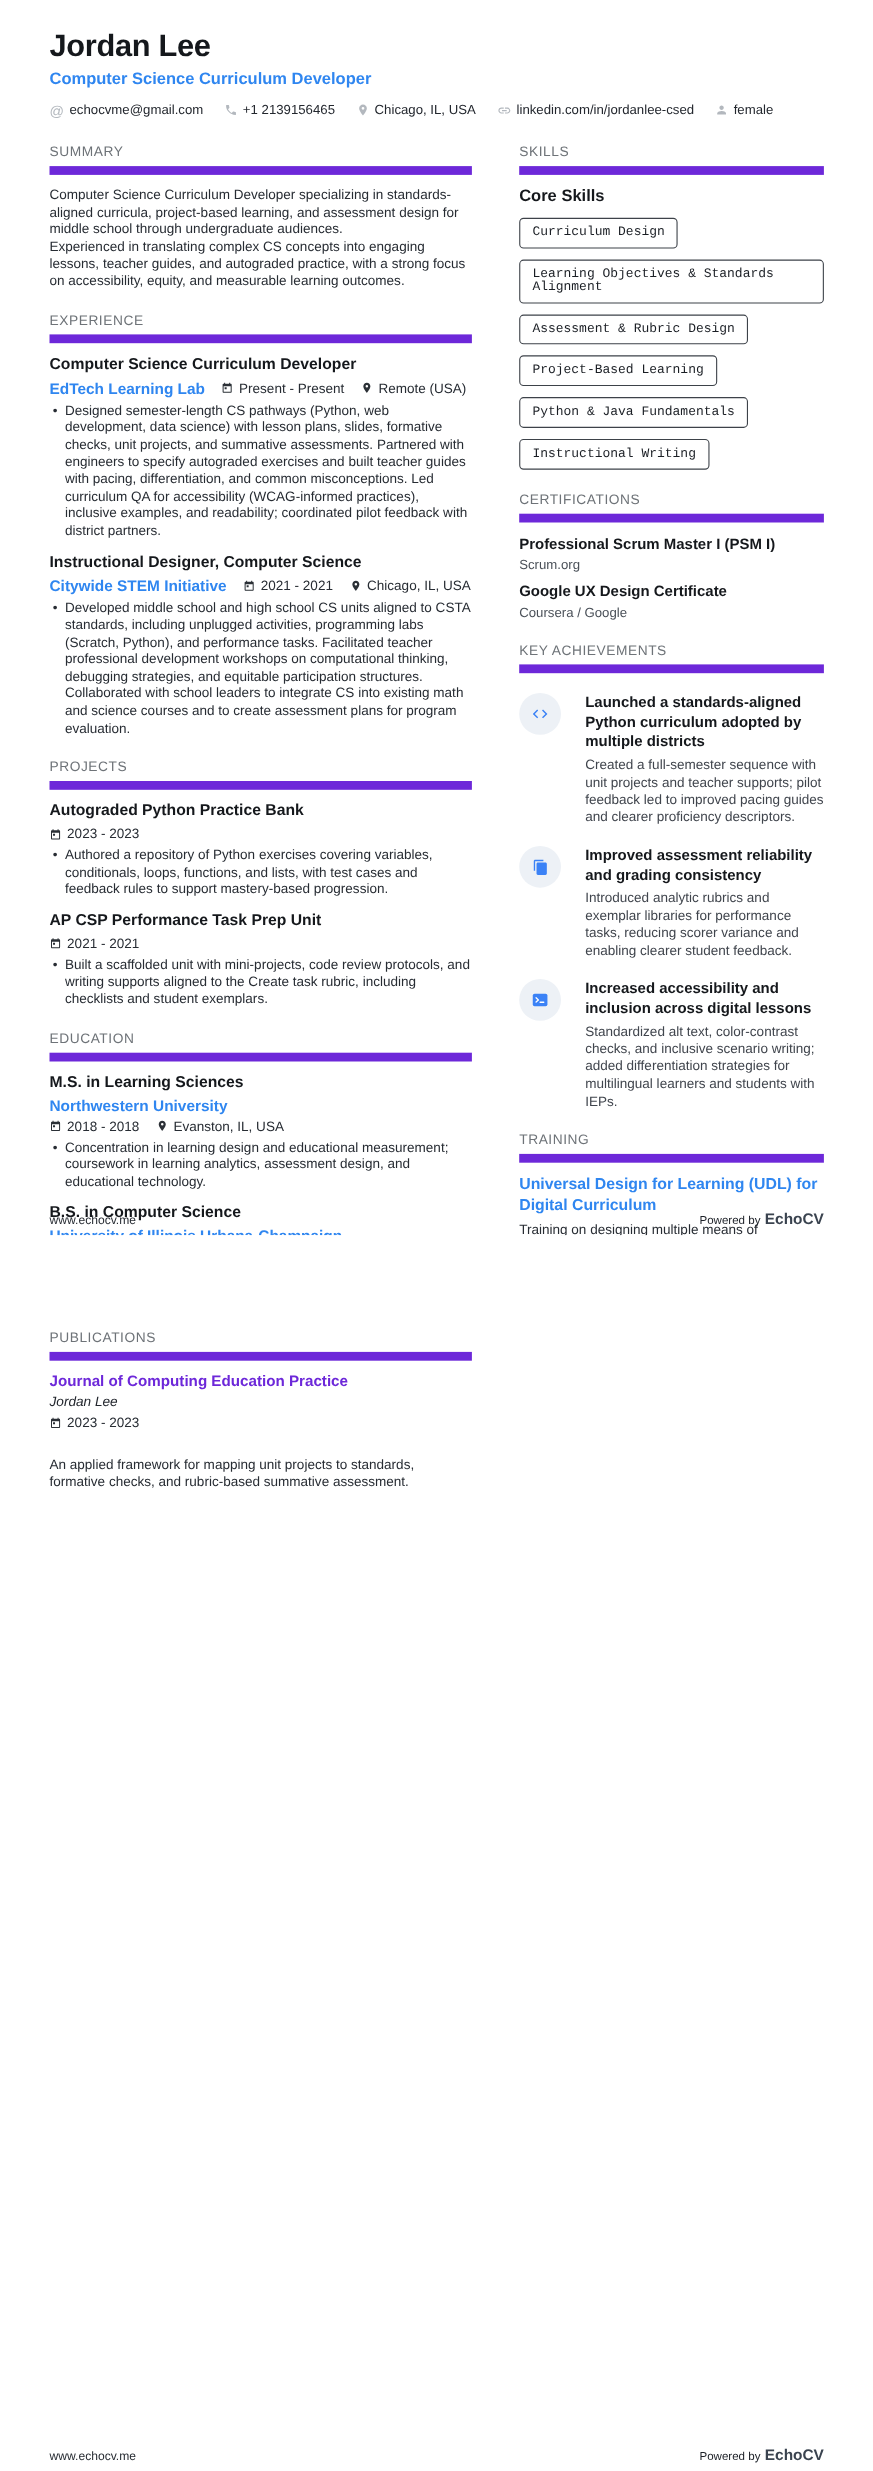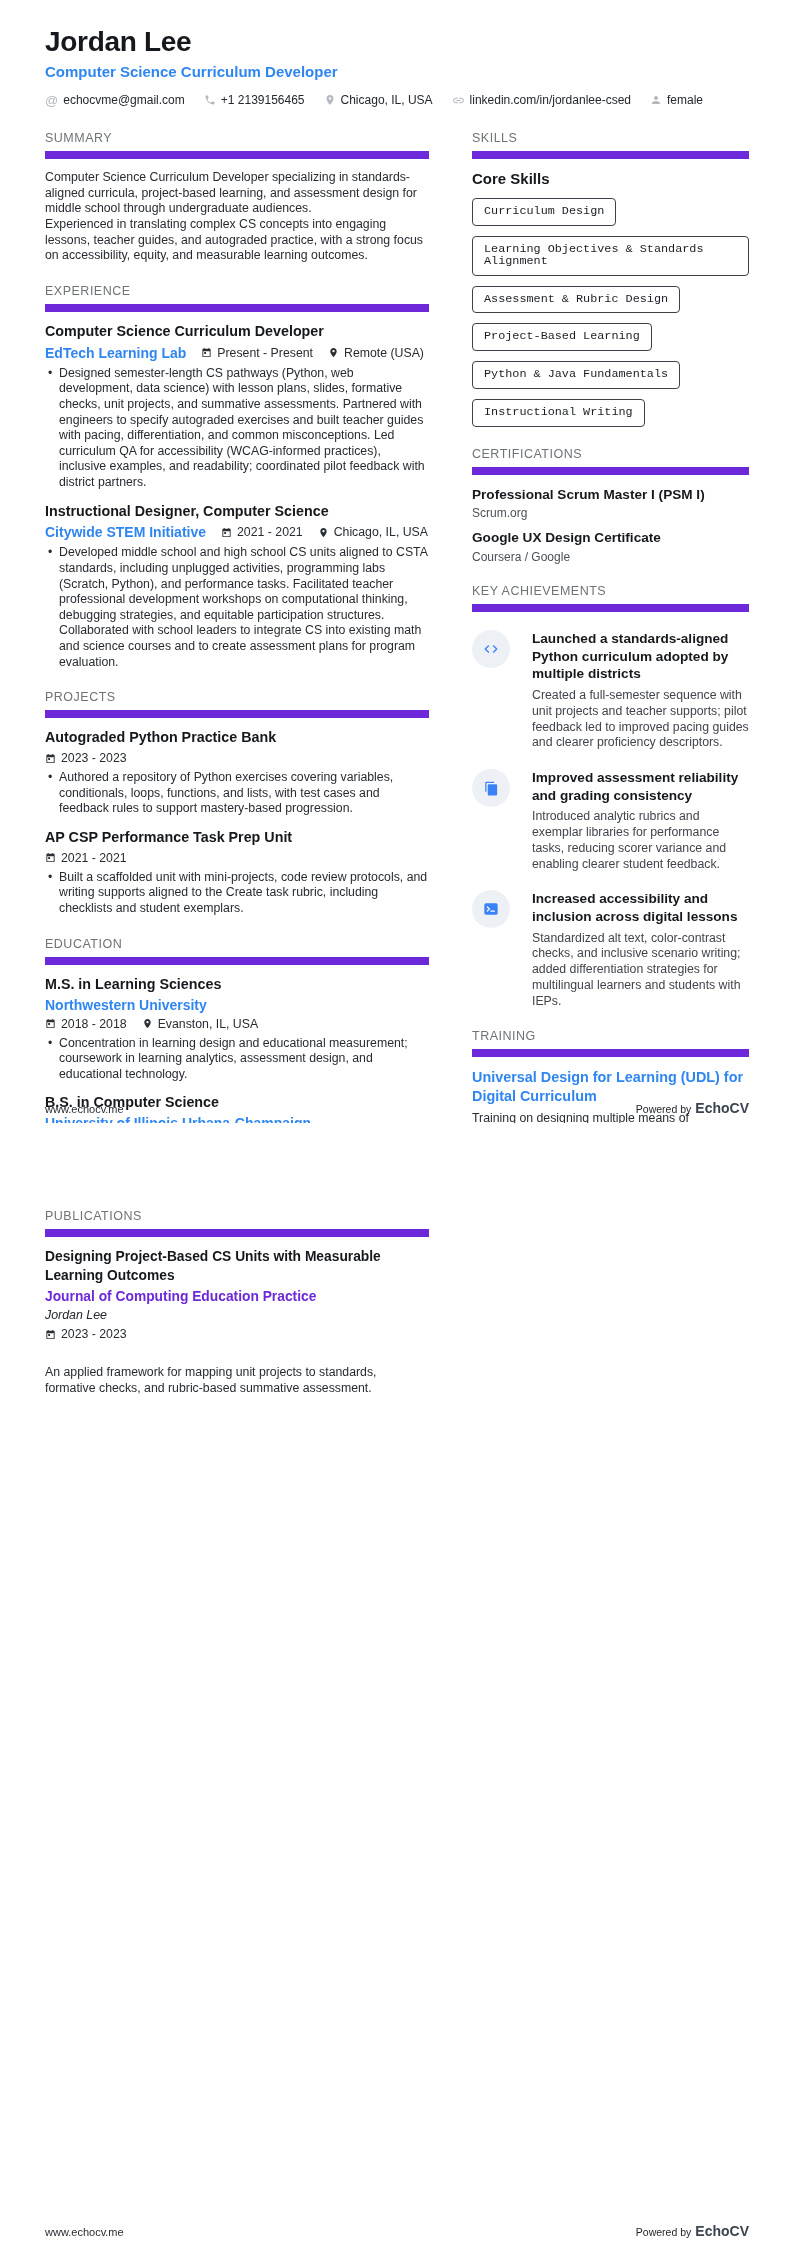--- a/index.html
+++ b/index.html
@@ -344,21 +344,20 @@
   </div>
 </div>
 
 <div class="page">
   <div class="cols cols2">
 
     <div class="col-l">
       <div class="sec pubsec">
         <div class="sech">PUBLICATIONS</div>
         <div>
-          <div class="pubt">Designing Project-Based CS Units with Measurable Learning Outcomes</div>
           <div class="pubj">Journal of Computing Education Practice</div>
           <div class="puba">Jordan Lee</div>
           <div class="metarow pubmeta">
             <span class="meta">
               <span>
                   <svg width="11" height="11" viewBox="0 0 24 24" fill="#2b3036">
                     <path d="M19 4h-1V2h-2v2H8V2H6v2H5c-1.1 0-2 .9-2 2v14c0 1.1.9 2 2 2h14c1.1 0 2-.9 2-2V6c0-1.1-.9-2-2-2zm0 16H5V9h14v11zM7 11h4v4H7v-4z"></path>
                   </svg>
                 </span>
               <span>2023 - 2023</span>

